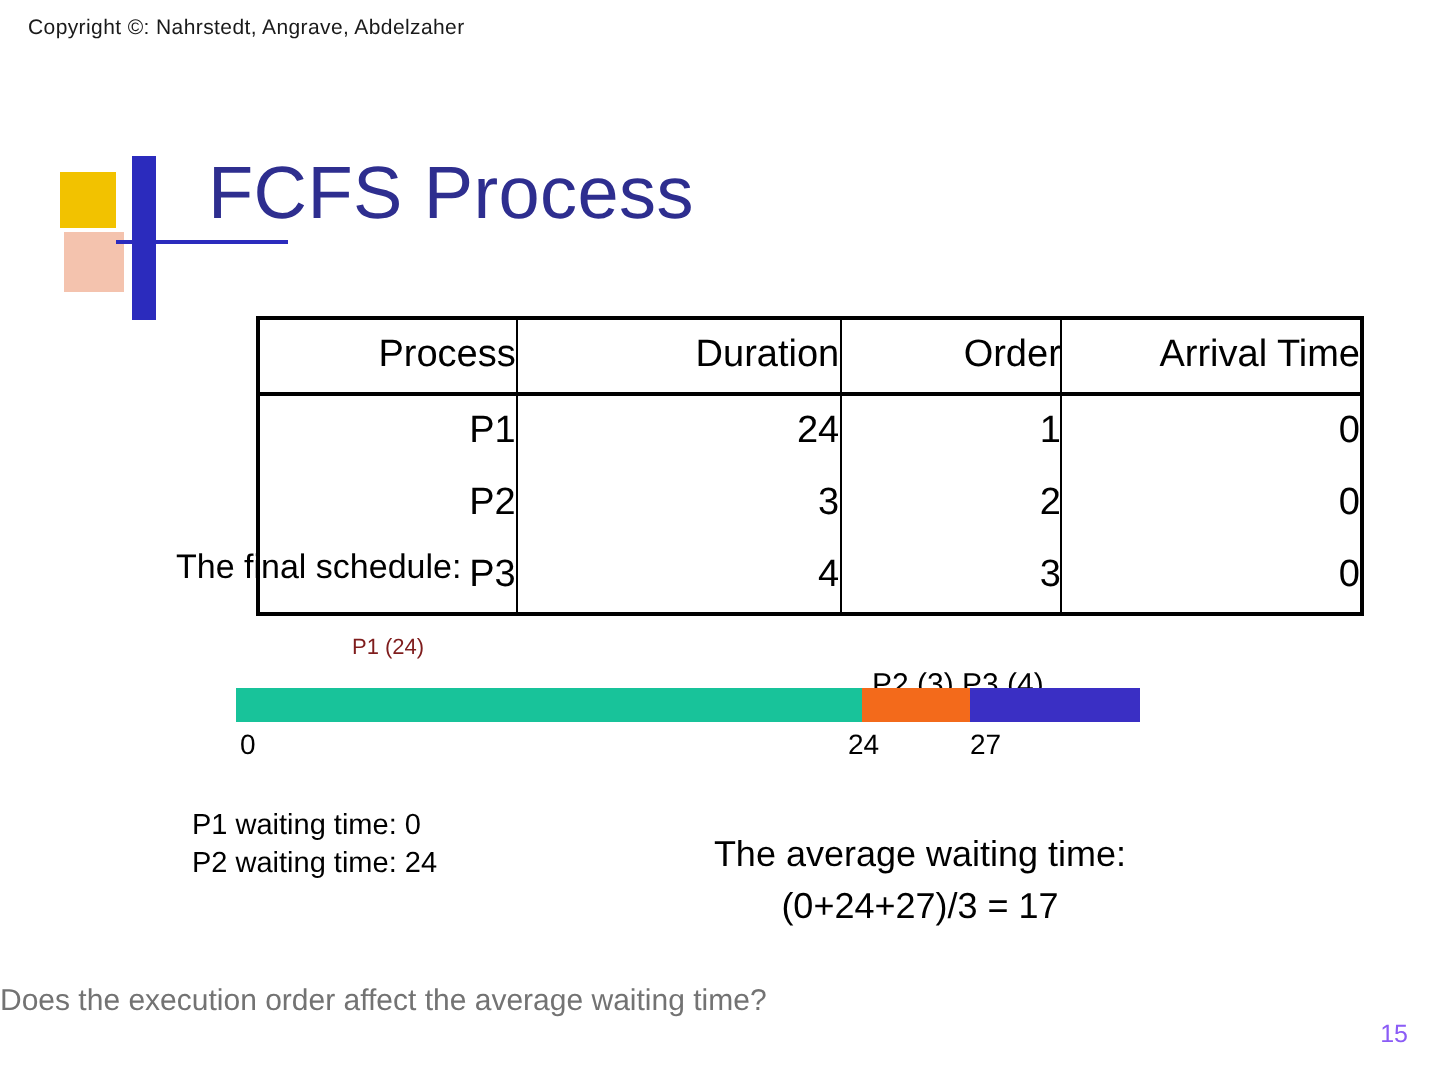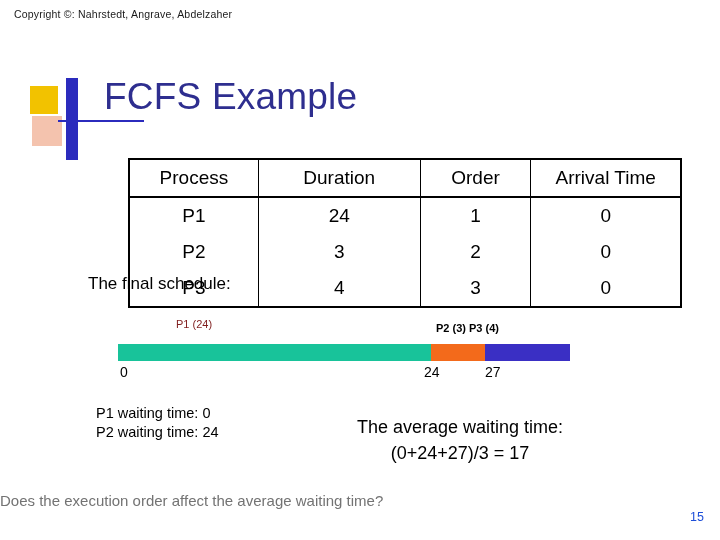--- a/index.html
+++ b/index.html
@@ -88,21 +88,21 @@
     border-collapse: collapse;
     border: 2px solid #000000;
     background: transparent;
   }
   .proc-table td, .proc-table th {
     border-left: 1px solid #000000;
     border-right: 1px solid #000000;
     font-weight: normal;
     font-size: 19px;
     color: #000000;
-    text-align: center;
+    text-align: right;
     padding: 2px 0 3px 0;
     height: 31px;
     background: transparent;
   }
   .proc-table thead th {
     border-bottom: 2px solid #000000;
   }
   .proc-table tr td:first-child,
   .proc-table tr th:first-child {
     border-left: none;
@@ -138,25 +138,24 @@
     position: absolute;
     left: 58px;
     top: 0px;
     font-size: 11px;
     color: #7f1d1d;
     white-space: nowrap;
   }
   .gantt-label-p2p3 {
     position: absolute;
     left: 318px;
-    top: 4px;
-    font-size: 11px;
-    color: #000000;
-    white-space: nowrap;
-    font-weight: bold;
+    top: 16px;
+    font-size: 15px;
+    color: #000000;
+    white-space: nowrap;
   }
   .bar-wrap {
     position: absolute;
     left: 0px;
     top: 26px;
     height: 17px;
     width: 452px;
   }
   .bar-seg {
     position: absolute;
@@ -208,36 +207,36 @@
     font-size: 15px;
     color: #737373;
   }
 
   
   .slide-number {
     position: absolute;
     right: 16px;
     top: 510px;
     font-size: 12.5px;
-    color: #1d4ed8;
+    color: #8b5cf6;
   }
 </style>
 </head>
 <body>
 
 <div class="copyright">Copyright ©: Nahrstedt, Angrave, Abdelzaher</div>
 
 <div class="deco">
   <div class="sq-yellow"></div>
   <div class="sq-salmon"></div>
   <div class="bar-blue"></div>
   <div class="line-h"></div>
 </div>
 
-<div class="title">FCFS Example</div>
+<div class="title">FCFS Process</div>
 
 <table class="proc-table">
   <thead>
     <tr>
       <th class="col-process">Process</th>
       <th class="col-duration">Duration</th>
       <th class="col-order">Order</th>
       <th class="col-arrival">Arrival Time</th>
     </tr>
   </thead>

